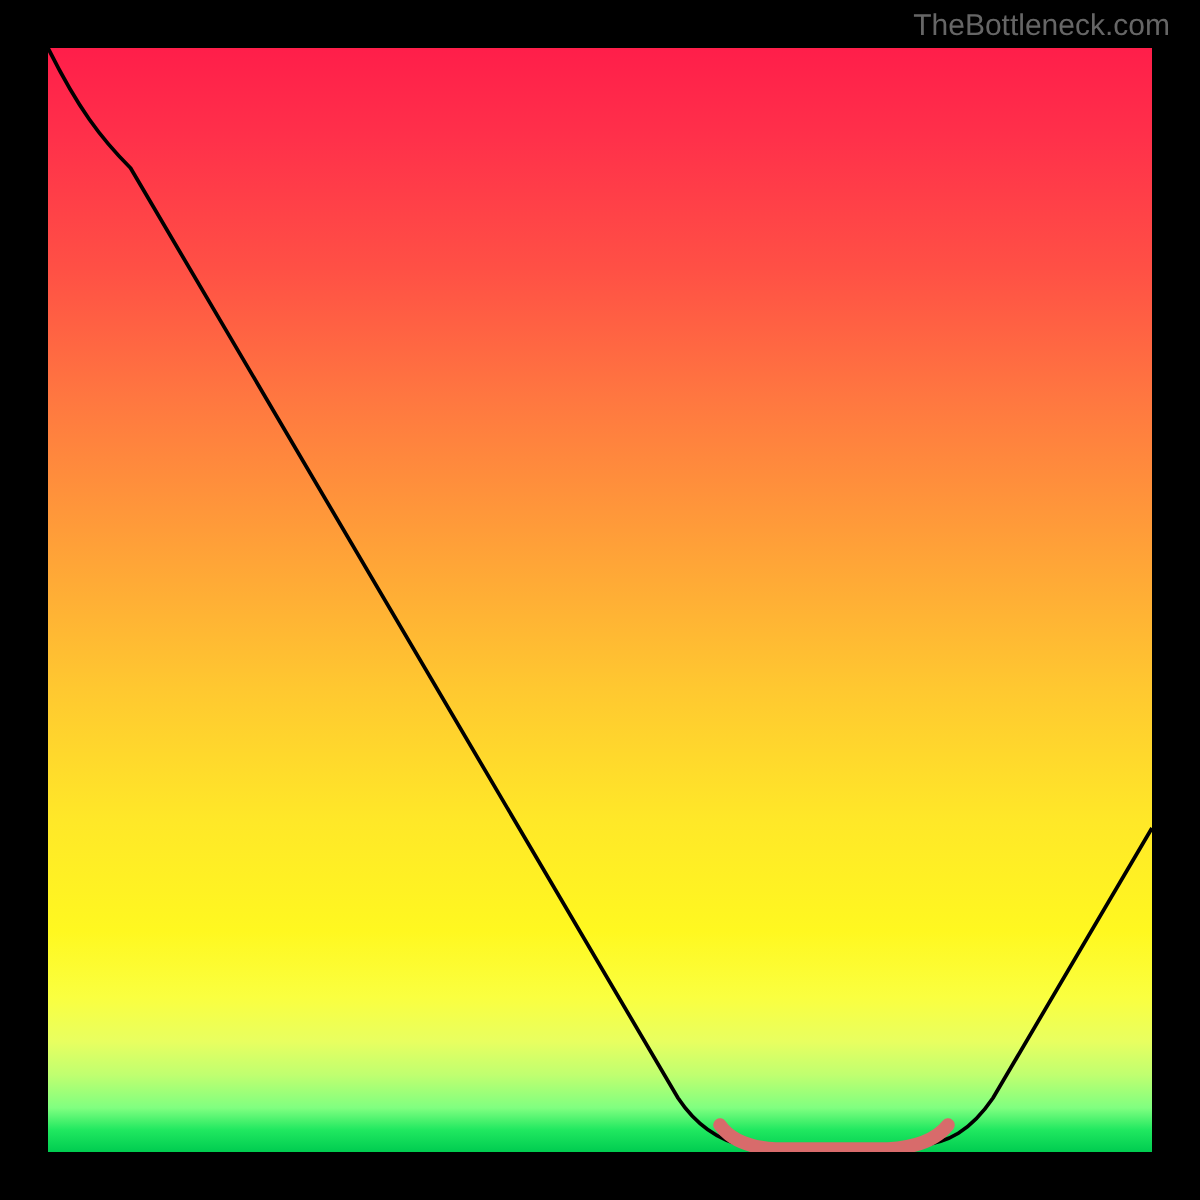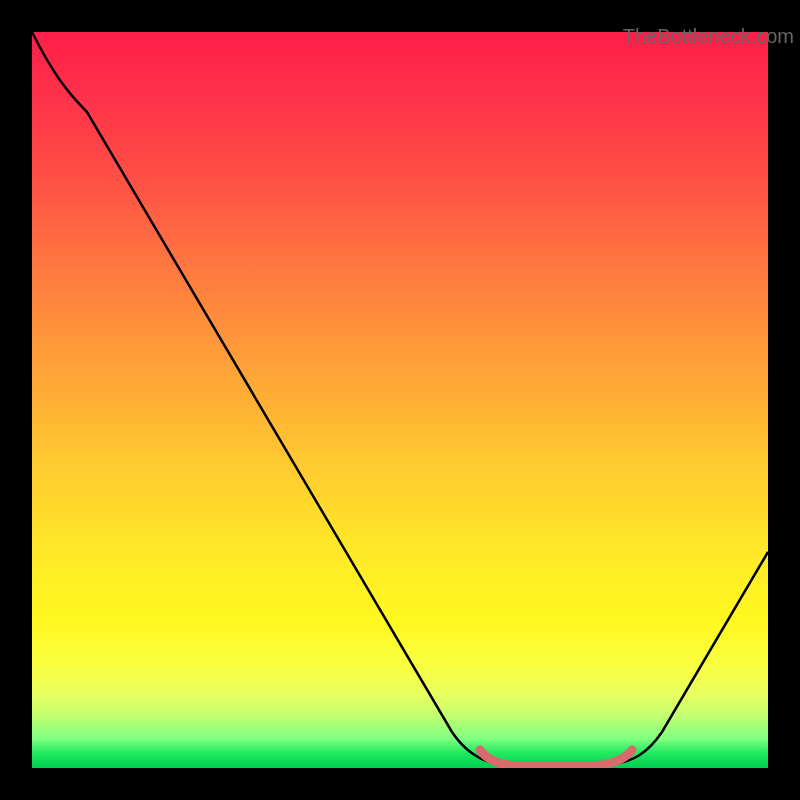--- a/index.html
+++ b/index.html
@@ -7,26 +7,25 @@
     padding: 0;
     width: 800px;
     height: 800px;
     background: #000;
     font-family: Arial, sans-serif;
     position: relative;
   }
   .watermark {
     position: absolute;
     top: 6px;
-    right: 6px;
+    right: 20px;
     color: #666;
     font-size: 20px;
     font-weight: 500;
     z-index: 10;
-    margin-top: 19px;
   }
   .chart-area {
     position: absolute;
     left: 32px;
     top: 32px;
     width: 736px;
     height: 736px;
   }
   .gradient-bg {
     position: absolute;

